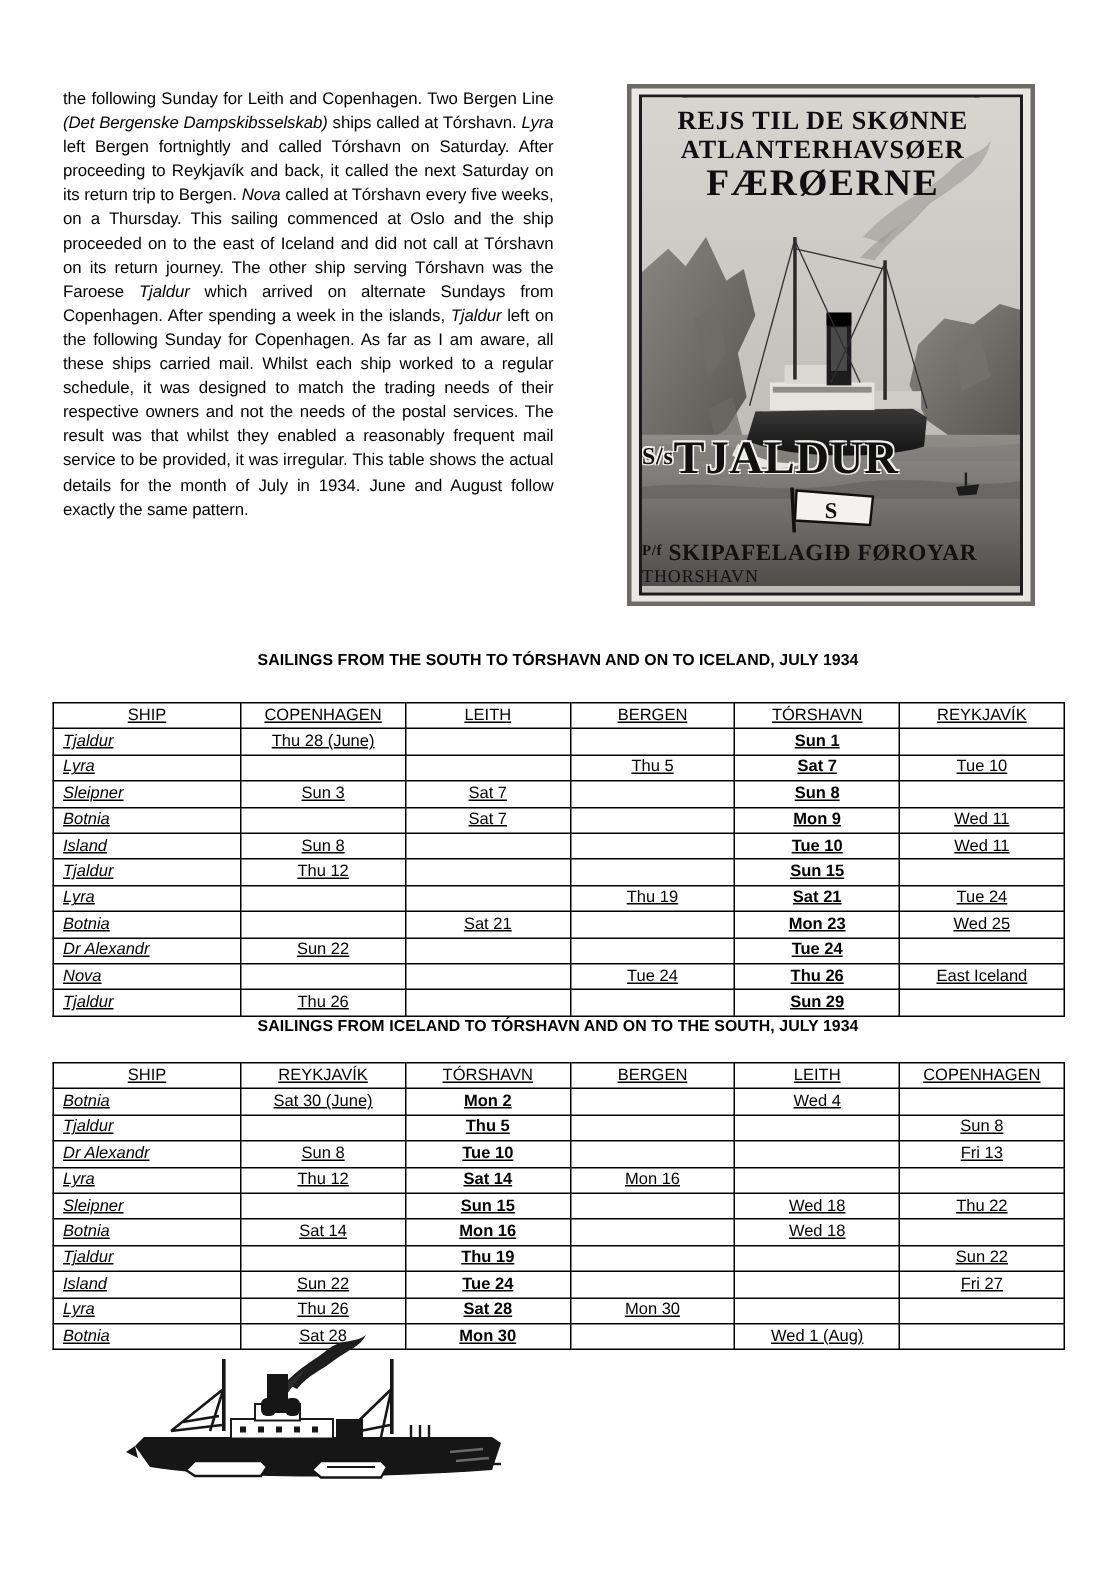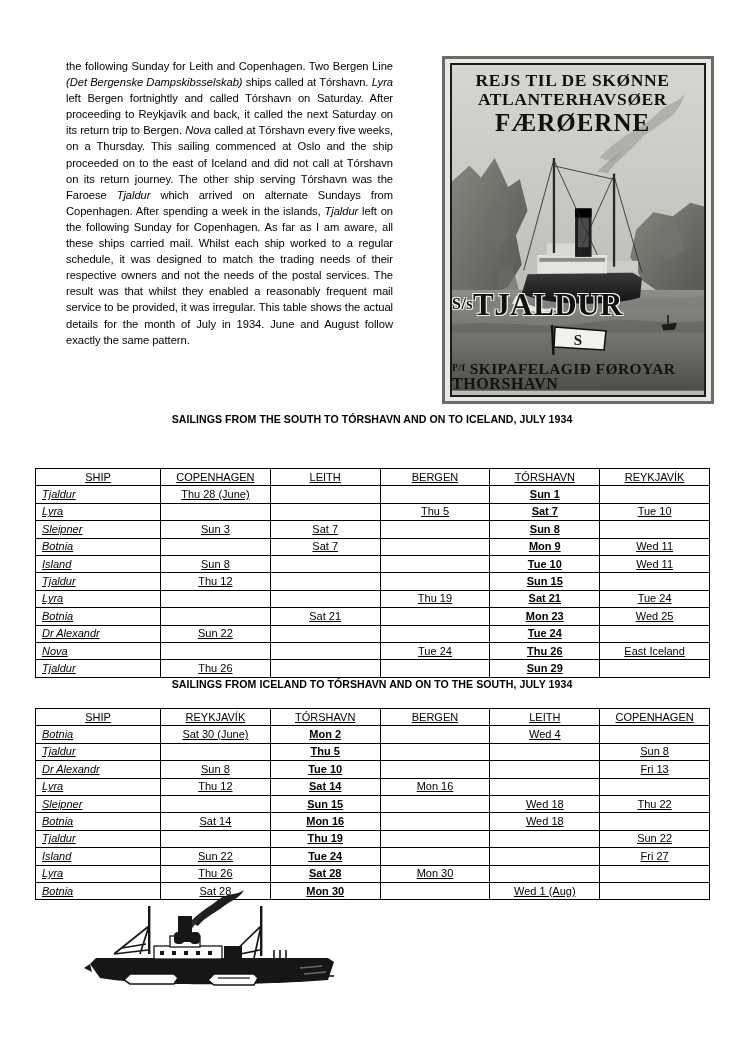--- a/index.html
+++ b/index.html
@@ -25,21 +25,20 @@
     background: #fff;
   }
 
   
   .top-region {
     position: absolute;
     left: 42px;
     top: 58px;
     width: 660px;
     height: 360px;
-    margin-left: 24px;
   }
   .article-text {
     position: absolute;
     left: 0;
     top: 0;
     width: 327px;
     font-size: 11.2px;
     line-height: 16.1px;
     text-align: justify;
     text-justify: inter-word;
@@ -150,38 +149,38 @@
   }
   .poster-company {
     font-size: 15.5px;
     font-weight: bold;
     letter-spacing: 0.4px;
     line-height: 17px;
     display: block;
   }
   .poster-company .pf { font-size: 10px; vertical-align: 3px; }
   .poster-city {
-    font-size: 16px;
-    font-weight: bold;
+    font-size: 12px;
+    font-weight: normal;
     letter-spacing: 0.6px;
     line-height: 14px;
     display: block;
     margin-top: 0px;
   }
 
   
   .table-caption {
     position: absolute;
     left: 0; right: 0;
     text-align: center;
     font-size: 10.6px;
     font-weight: bold;
     letter-spacing: 0.05px;
   }
-  #caption-1 { top: 413px; }
+  #caption-1 { top: 434px; }
   #caption-2 { top: 678px; }
 
   
   table.sail {
     position: absolute;
     border-collapse: collapse;
     width: 674px;
     left: 35px;
     table-layout: fixed;
     font-size: 11px;

